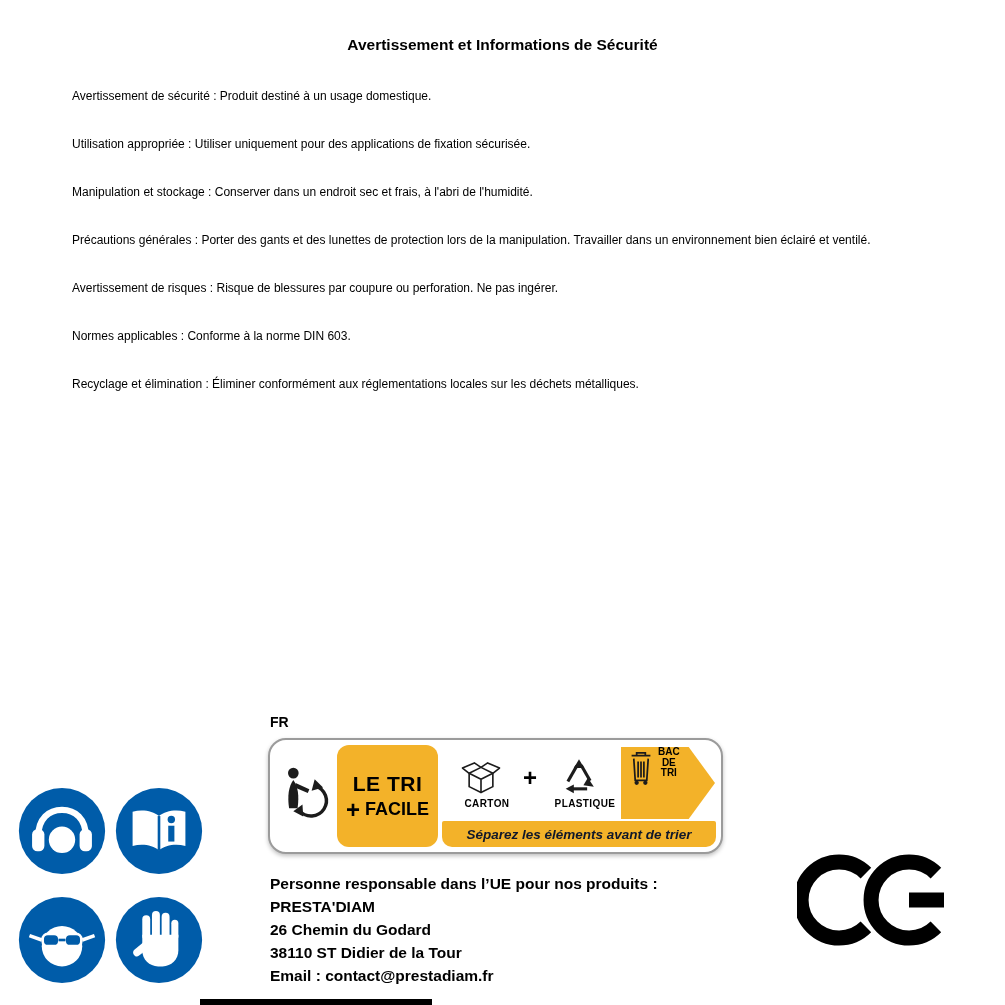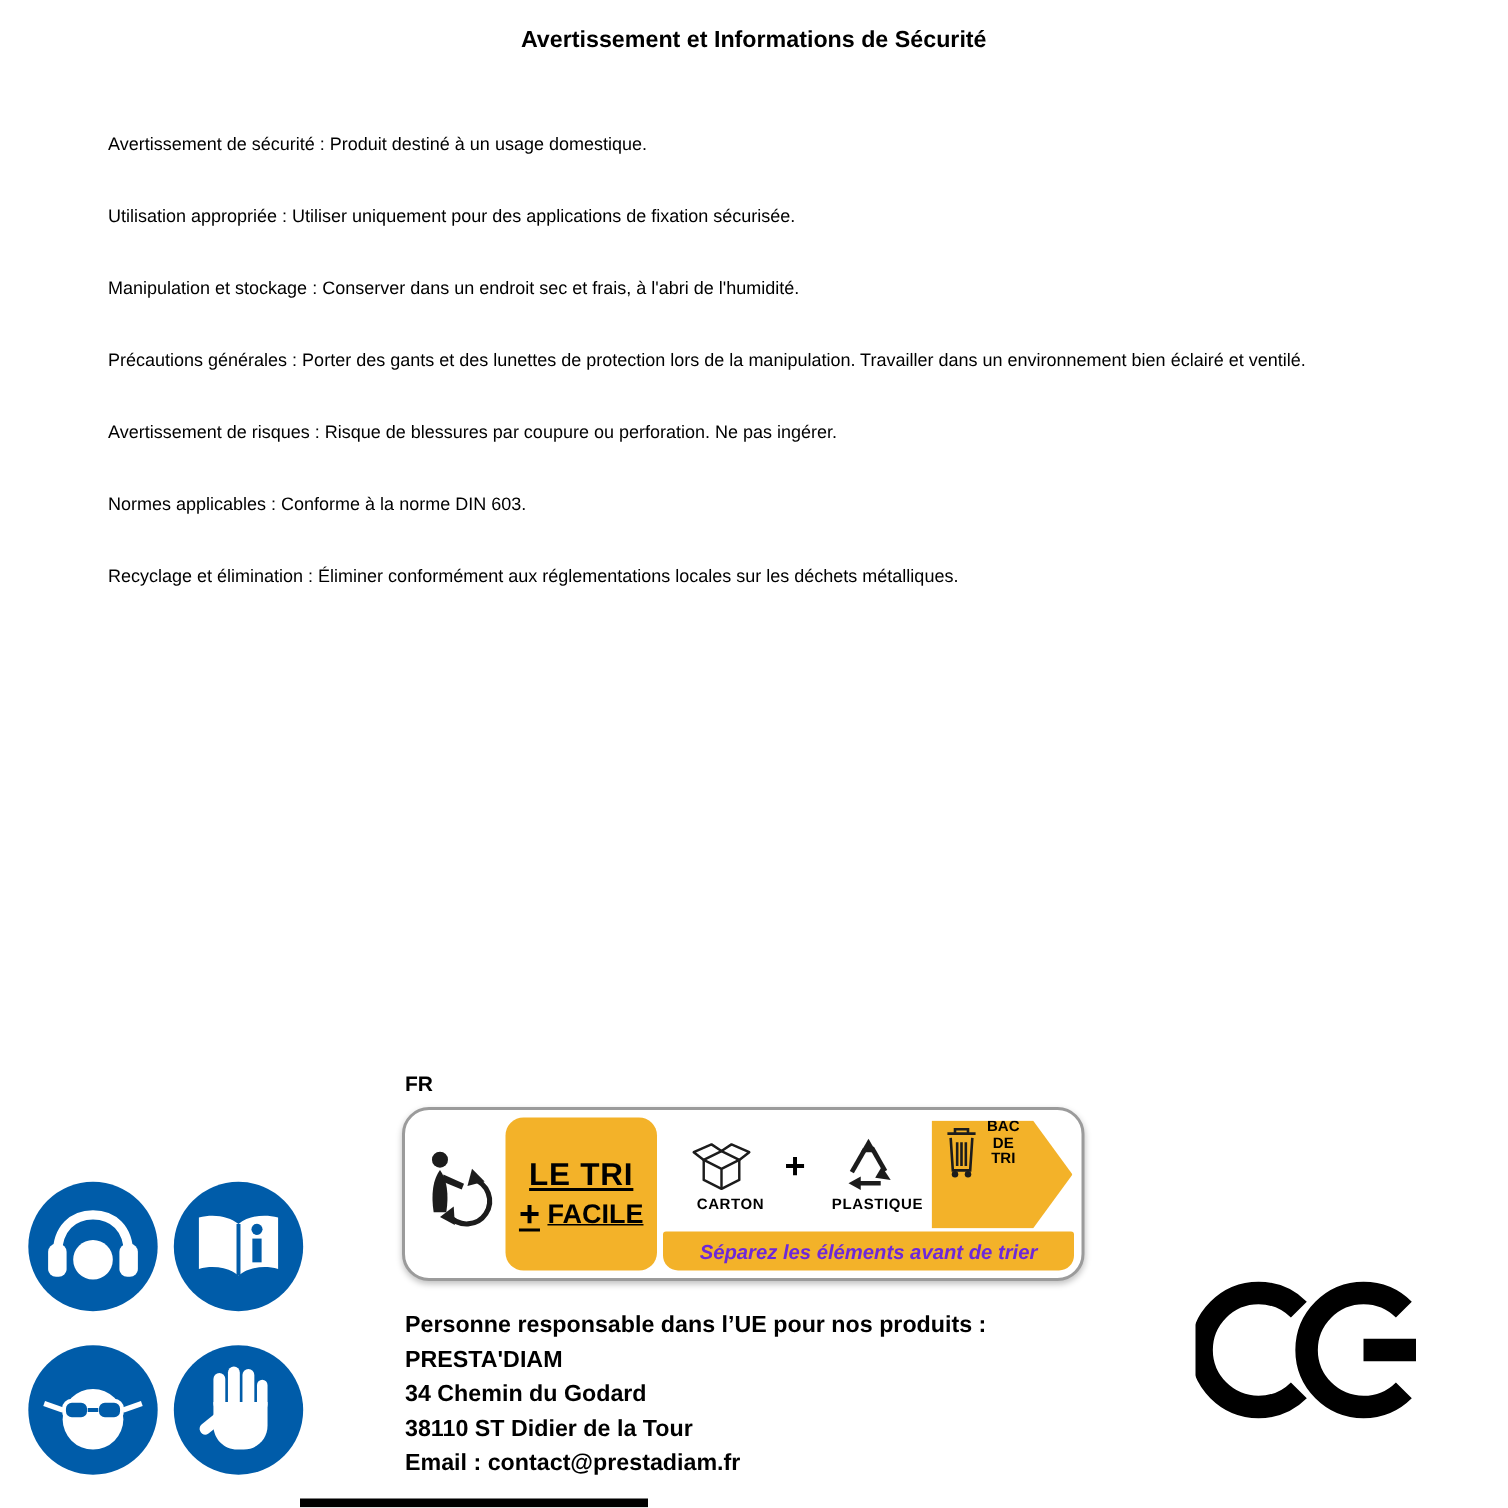--- a/index.html
+++ b/index.html
@@ -1,59 +1,59 @@
 <!DOCTYPE html>
 <html><head>
 <meta charset="utf-8">
 <style>
   * { margin:0; padding:0; box-sizing:border-box; }
   html,body { background:#fff; }
   body { font-family:"Liberation Sans", sans-serif; color:#000; }
   .page { position:relative; width:1005px; height:1005px; background:#ffffff; overflow:hidden; }
 
-  .title { position:absolute; top:18px; left:0; width:100%; text-align:center;
+  .title { position:absolute; top:36px; left:0; width:100%; text-align:center;
            font-size:15.5px; font-weight:bold; }
 
   .content { position:absolute; top:84px; left:72px; width:852px; font-size:12px; }
   .content p { line-height:25px; margin-bottom:23px; }
 
   
   .picto-grid { position:absolute; left:18px; top:787px; width:186px;
                 display:grid; grid-template-columns:88px 88px; column-gap:9px; row-gap:21px; }
   .picto { width:88px; height:88px; }
   .picto svg { width:100%; height:100%; display:block; }
 
   
   .fr-tag { position:absolute; left:270px; top:714px; font-size:14px; font-weight:bold; }
   .sorting-box { position:absolute; left:268px; top:738px; width:455px; height:116px;
                  background:#fff; border:2px solid #9b9b9b; border-radius:18px;
                  box-shadow:0 2px 4px rgba(0,0,0,.25); display:flex; align-items:stretch;
                  padding:5px; gap:4px; }
   .triman-zone { width:64px; display:flex; align-items:center; justify-content:center; }
   .triman-zone svg { width:58px; height:72px; }
   .headline { width:114px; background:#F3B229; border-radius:12px; display:flex;
-              flex-direction:column; align-items:center; justify-content:center; gap:3px;text-decoration:underline; }
+              flex-direction:column; align-items:center; justify-content:center; gap:3px; }
   .hl1 { font-size:21px; font-weight:800; letter-spacing:.5px; }
   .hl2 { display:flex; align-items:center; gap:5px; font-size:18px; font-weight:800; }
   .hl-plus { font-size:24px; font-weight:900; line-height:18px; }
   .right-col { flex:1; display:flex; flex-direction:column; }
   .mat-row { flex:1; display:flex; align-items:center; gap:4px; padding:0 1px; }
   .mat { width:76px; display:flex; flex-direction:column; align-items:center; gap:1px; }
   .mat svg { width:58px; height:40px; }
   .mat-label { font-size:10px; font-weight:bold; letter-spacing:.4px;margin-left:12px; }
   .mat-plus { font-size:24px; font-weight:900; margin-top:-10px; }
   .pennant { margin-left:auto; width:94px; height:72px; background:#F3B229;
              clip-path:polygon(0 0, 72% 0, 100% 50%, 72% 100%, 0 100%);
              display:flex; align-items:flex-start; gap:4px; padding:0 26px 0 7px; }
   .pennant svg { width:26px; height:42px; flex:none; }
   .bin-lines { display:flex; flex-direction:column; align-items:center; }
   .bin-lines span { font-size:10px; font-weight:800; line-height:10.5px; }
   .caption-strip { height:26px; background:#F3B229; border-radius:2px 2px 10px 10px;
                    display:flex; align-items:center; justify-content:center;
-                   font-size:13.5px; font-weight:bold; font-style:italic; color:#6d28d9; }
+                   font-size:13.5px; font-weight:bold; font-style:italic; color:#0f172a; }
 
   
   .responsible { position:absolute; left:270px; top:872px; width:460px; text-align:left;
                  font-size:15.5px; font-weight:bold; line-height:23px; }
 
   
   .ce { position:absolute; left:797px; top:850px; width:150px; height:100px; }
   .ce svg { width:100%; height:100%; display:block; }
 
   .bottom-bar { position:absolute; left:200px; top:999px; width:232px; height:6px; background:#000; }
@@ -191,21 +191,21 @@
           </div>
         </div>
       </div>
       <div class="caption-strip">Séparez les éléments avant de trier</div>
     </div>
   </div>
 
   <div class="responsible">
     <div>Personne responsable dans l’UE pour nos produits :</div>
     <div>PRESTA'DIAM</div>
-    <div>34 Chemin du Godard</div>
+    <div>26 Chemin du Godard</div>
     <div>38110 ST Didier de la Tour</div>
     <div>Email : contact@prestadiam.fr</div>
   </div>
 
   <div class="ce">
     <svg viewBox="0 0 150 100">
       <g fill="none" stroke="#000" stroke-width="15">
         <path d="M68.9 23.1 A38 38 0 1 0 68.9 76.9"></path>
         <path d="M138.9 23.1 A38 38 0 1 0 138.9 76.9"></path>
         <path d="M112 50 H147"></path>

